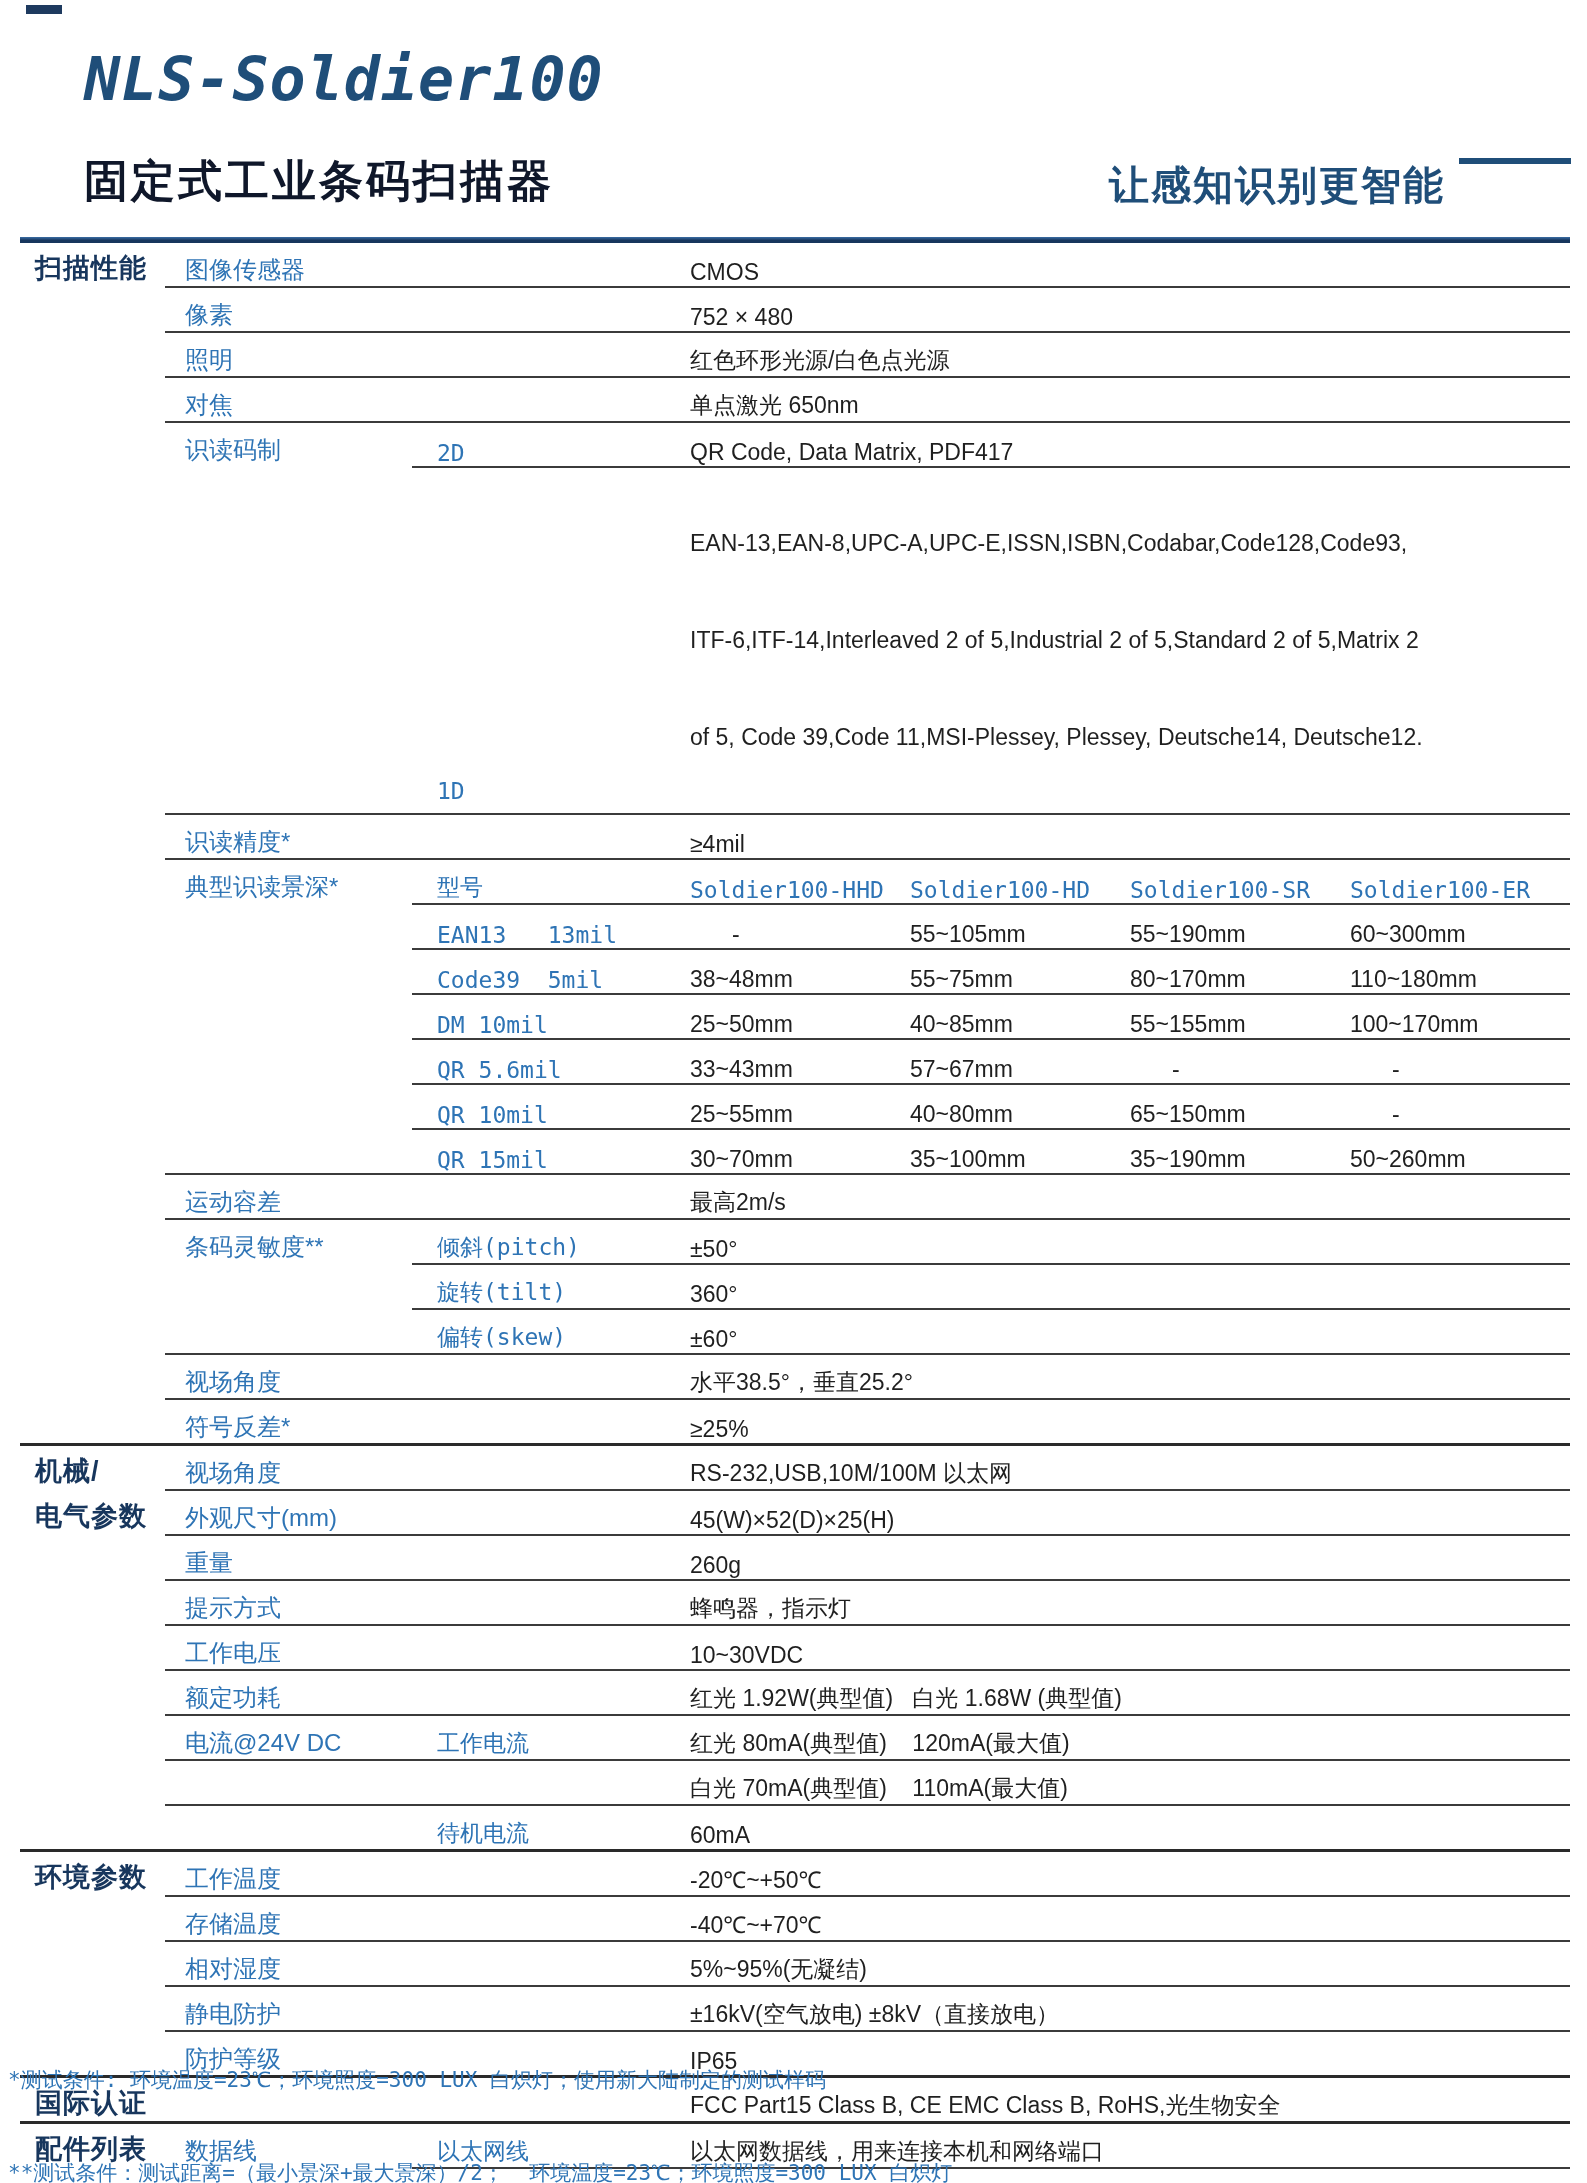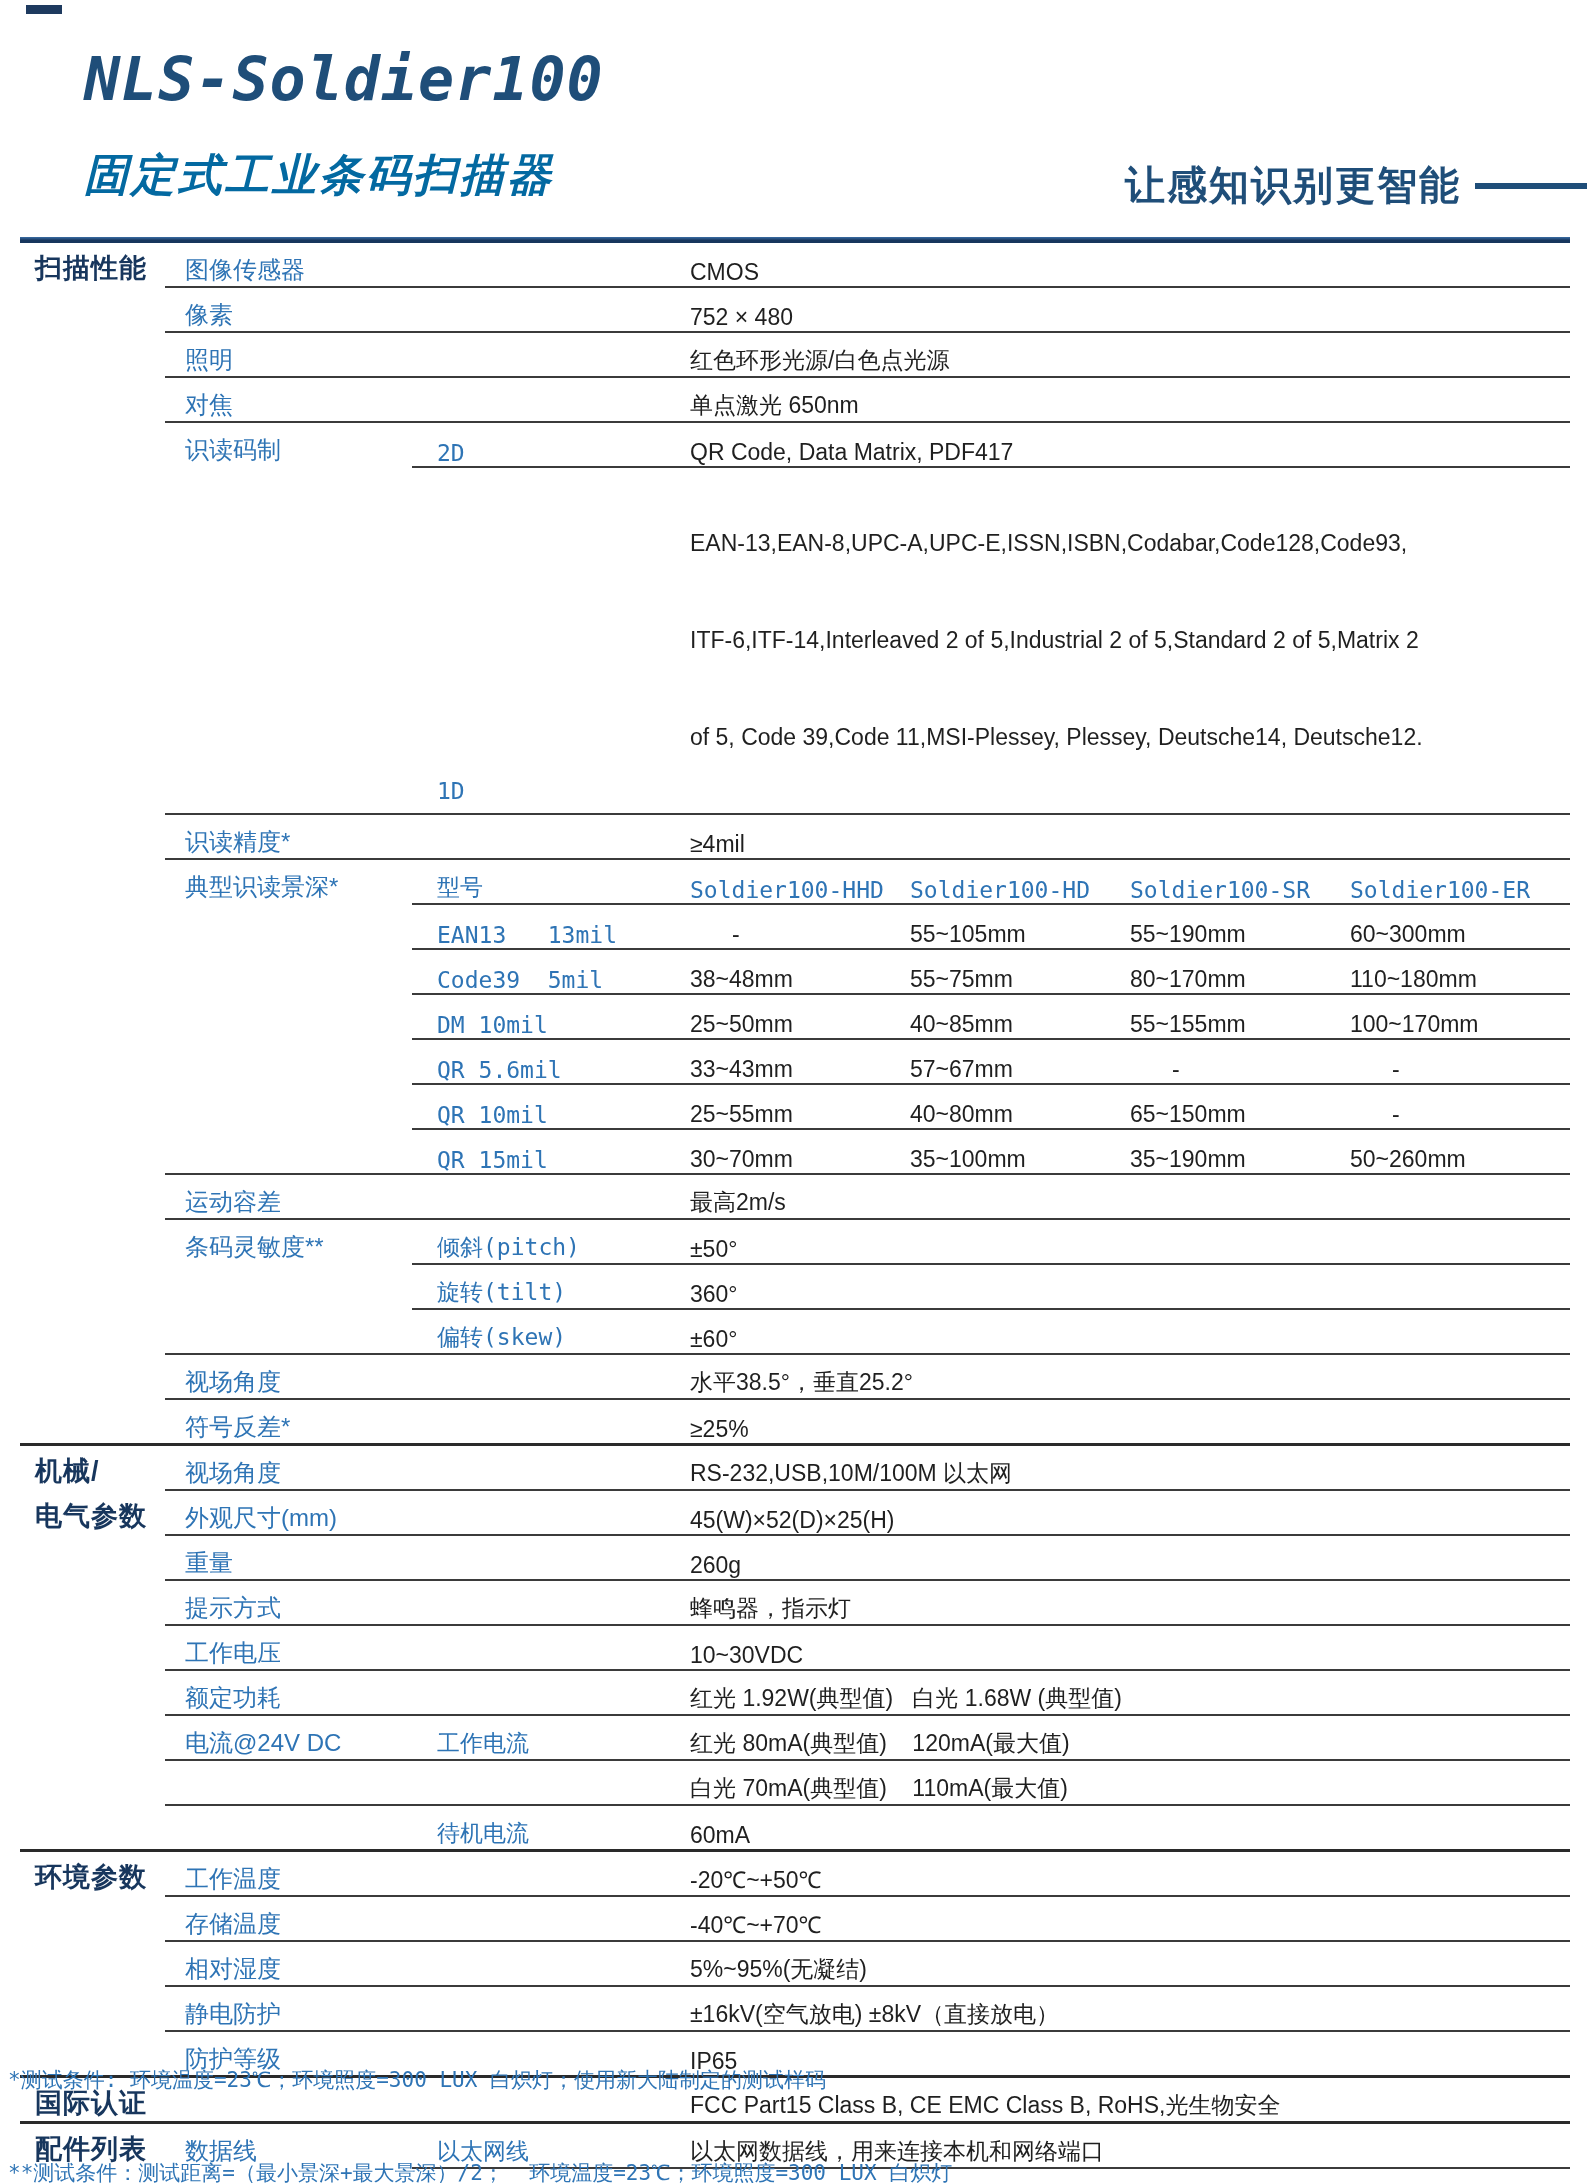--- a/index.html
+++ b/index.html
@@ -9,25 +9,25 @@
     overflow:hidden; margin:0 auto;
   }
   
   .corner-mark { position:absolute; left:26px; top:5px; width:36px; height:9px; background:#1e3a5f; }
   .title {
     position:absolute; left:84px; top:44px;
     font-family:"DejaVu Sans Mono", monospace; font-style:italic; font-weight:bold;
     font-size:60px; color:#1f4e79; letter-spacing:1px; white-space:pre;
   }
   .subtitle {
-    position:absolute; left:84px; top:146px;
-    font-size:44px; font-weight:bold; color:#0369a1; letter-spacing:3px;font-style:italic;
+    position:absolute; left:84px; top:152px;
+    font-size:44px; font-weight:bold; color:#0f172a; letter-spacing:3px;
   }
   .tagline-wrap {
-    position:absolute; right:0; top:158px; display:flex; align-items:center;
+    position:absolute; right:16px; top:158px; display:flex; align-items:flex-start;
   }
   .tagline { font-size:40px; font-weight:bold; color:#1f4e79; letter-spacing:2px; }
   .tagline-line { display:inline-block; width:112px; height:6px; background:#1f4e79; margin-left:14px; }
   
   .tbl { position:absolute; left:20px; top:237px; width:1550px; }
   .tbl-top { height:6px; background:linear-gradient(to bottom,#3a6ea5 0%,#17365d 55%); }
   .row { display:flex; align-items:flex-end; min-height:43px; }
   .row.multi { align-items:flex-end; }
   .cell { flex:none; }
   .cat { width:145px; padding-left:15px; font-size:27px; font-weight:bold; color:#17365d; letter-spacing:1px; }

